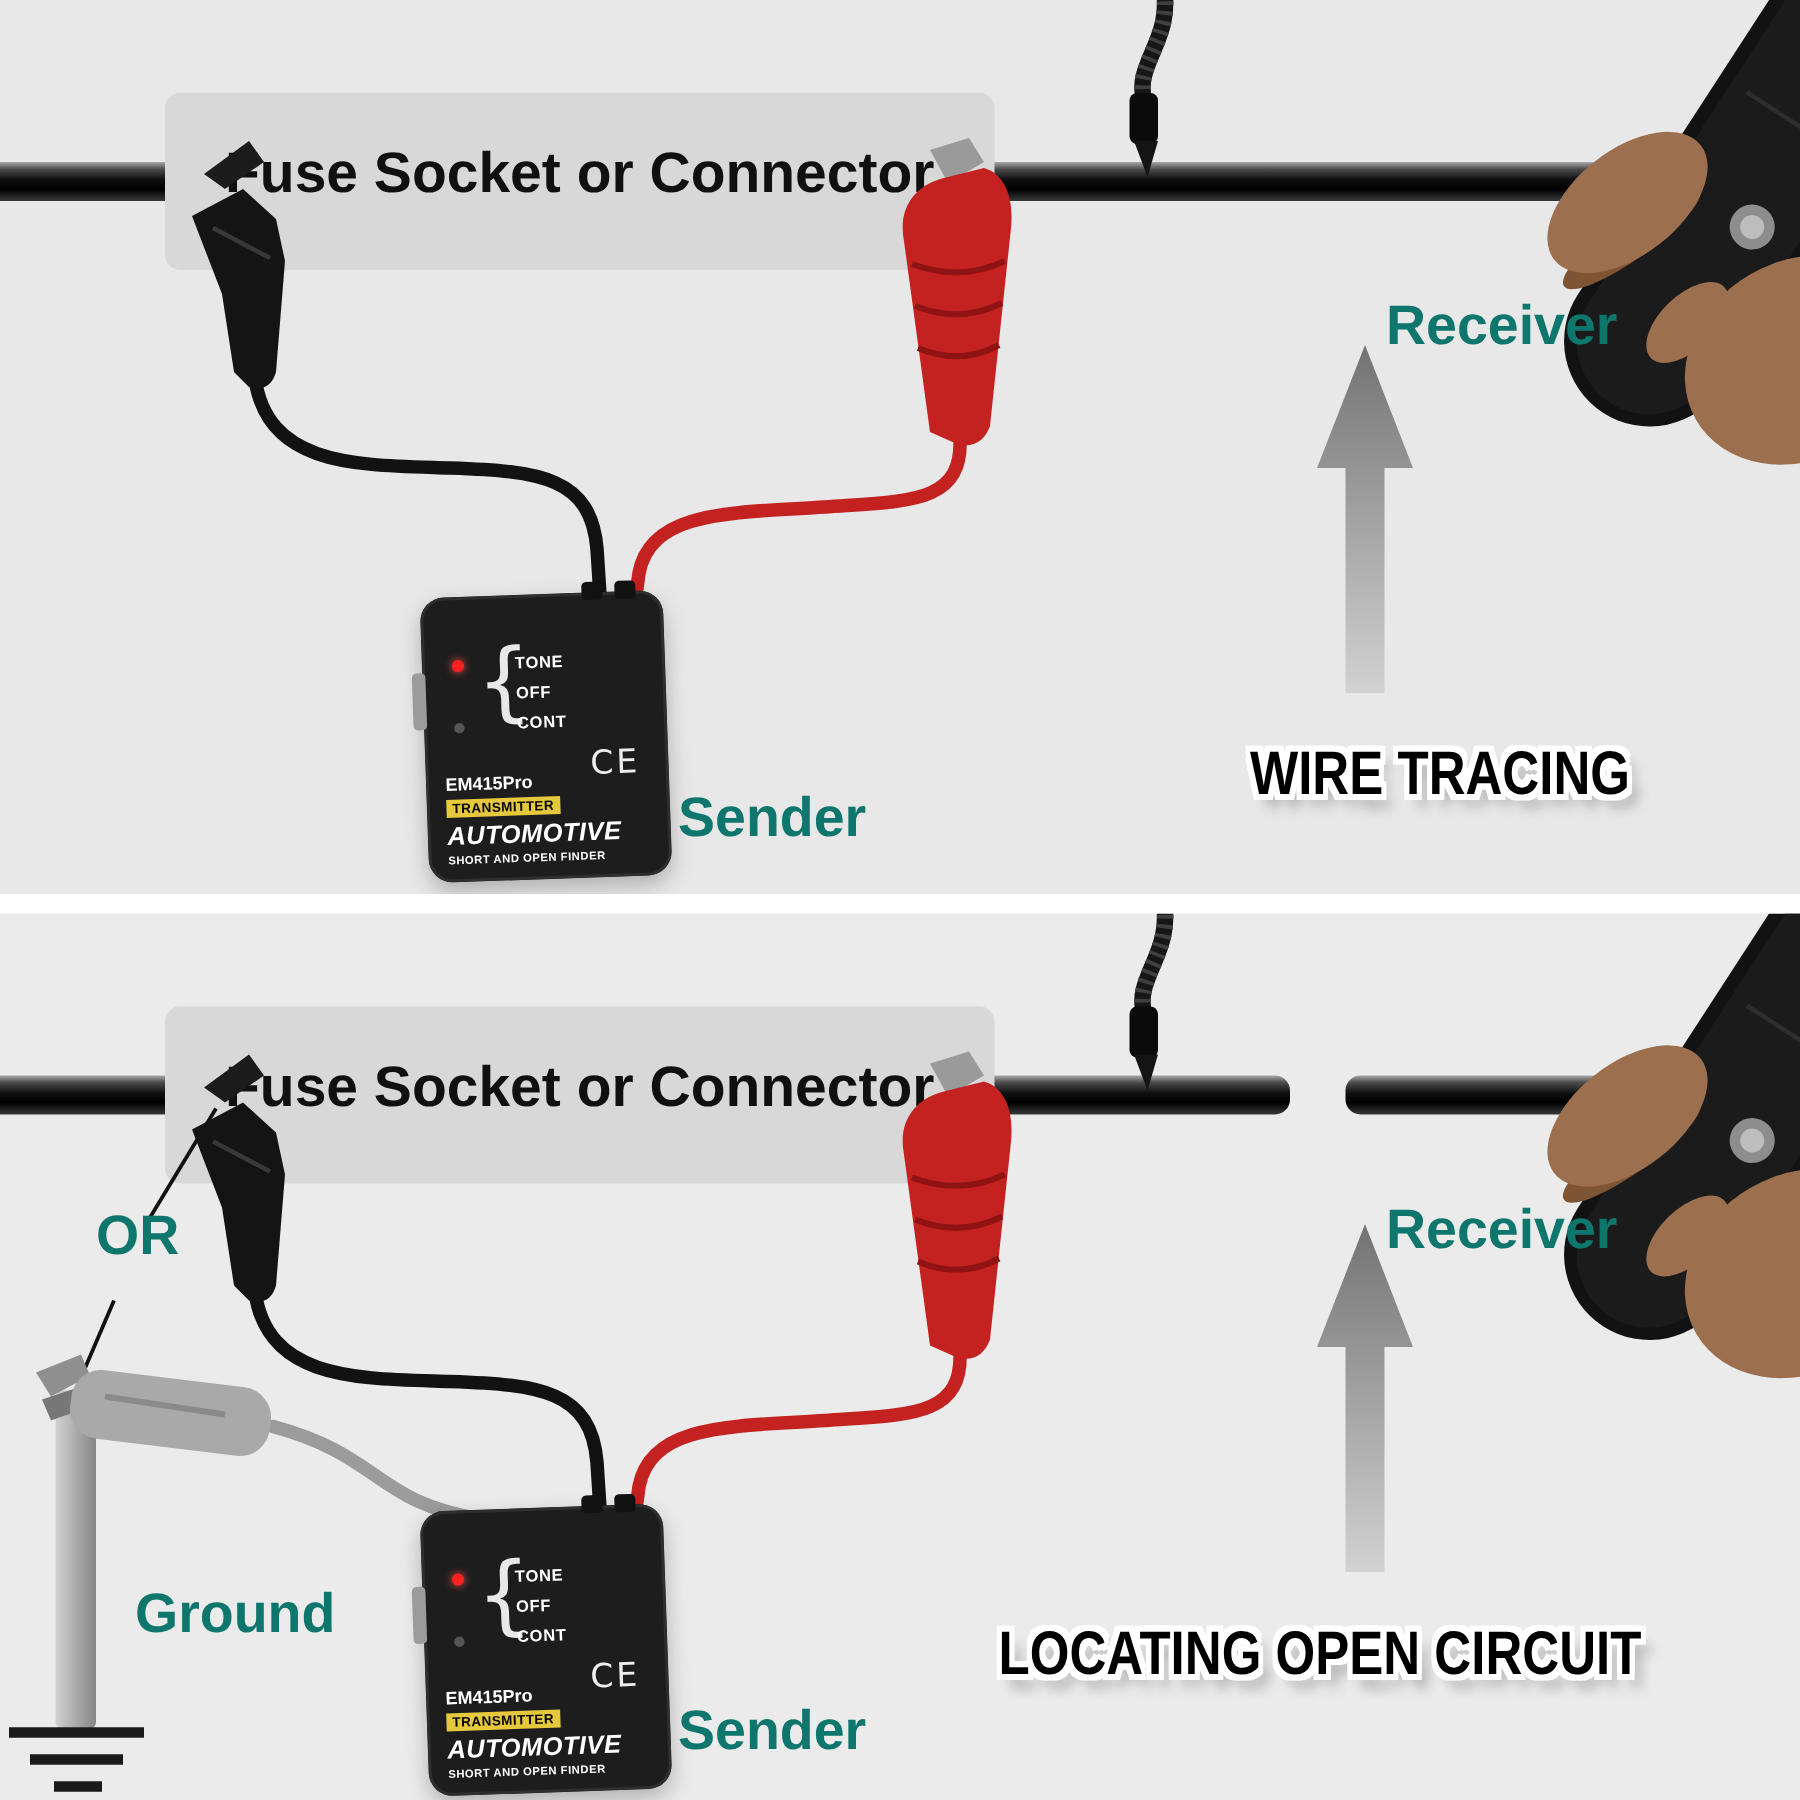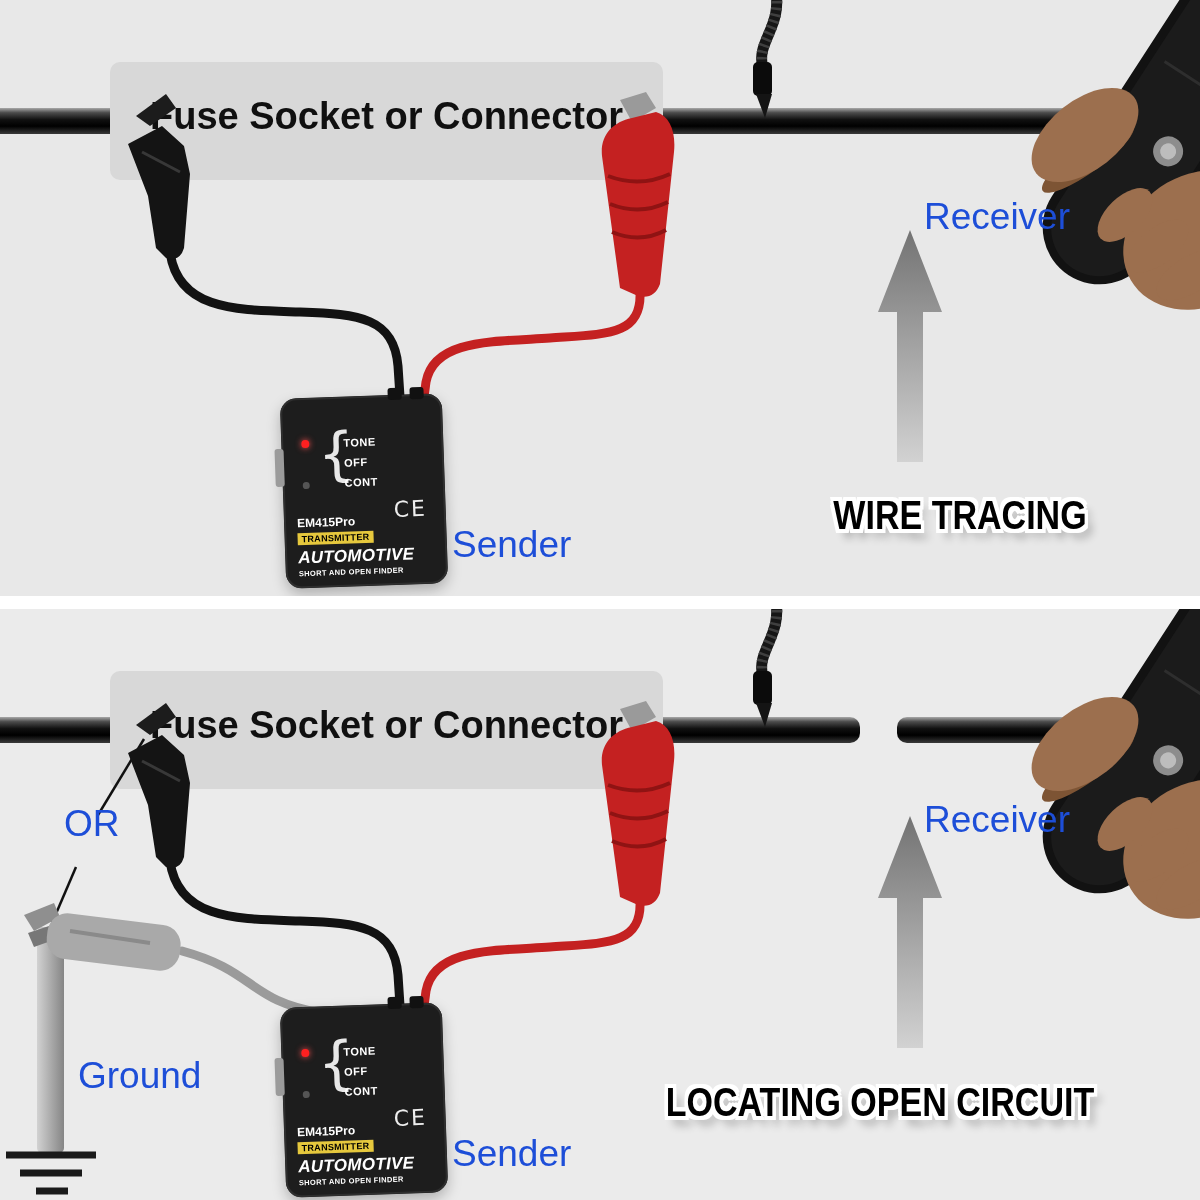--- a/index.html
+++ b/index.html
@@ -9,21 +9,21 @@
   .panel-top{top:0;height:596px;background:#e8e8e8;}
   .panel-bottom{top:609px;height:591px;background:#ebebeb;}
 
   .fuse-box{position:absolute;left:110px;top:62px;width:553px;height:118px;background:#d8d8d8;border-radius:10px;}
   .fuse-label{position:absolute;left:110px;top:95px;width:553px;text-align:center;font-size:38px;font-weight:bold;color:#101010;white-space:nowrap;}
 
   .wire{position:absolute;top:108px;height:26px;background:linear-gradient(180deg,#a8a8a8 0%,#4c4c4c 18%,#101010 45%,#000 70%,#3a3a3a 100%);}
 
   .art{position:absolute;left:0;top:0;pointer-events:none;}
 
-  .label-lg{position:absolute;font-size:37px;font-weight:400;color:#1d4ed8;white-space:nowrap;}
+  .label-lg{position:absolute;font-size:37px;font-weight:700;color:#0f766e;white-space:nowrap;}
 
   .big-title{position:absolute;font-size:41px;font-weight:900;color:#000;white-space:nowrap;text-align:center;
     transform:scaleX(.83);transform-origin:center;letter-spacing:0;
     text-shadow:
       -4px -4px 0 #fff, 0 -4px 0 #fff, 4px -4px 0 #fff,
       -4px 0 0 #fff, 4px 0 0 #fff,
       -4px 4px 0 #fff, 0 4px 0 #fff, 4px 4px 0 #fff,
       -3px -3px 0 #fff, 3px -3px 0 #fff, -3px 3px 0 #fff, 3px 3px 0 #fff,
       8px 9px 9px rgba(0,0,0,.30);}
 
@@ -224,21 +224,21 @@
         <div>CONT</div>
       </div>
       <div class="model">EM415Pro</div>
       <div class="ce">CE</div>
       <div class="tag">TRANSMITTER</div>
       <div class="brand">AUTOMOTIVE</div>
       <div class="subtitle">SHORT AND OPEN FINDER</div>
     </div>
 
     <div class="label-lg" style="left:64px;top:194px;">OR</div>
-    <div class="label-lg" style="left:78px;top:446px;">Ground</div>
+    <div class="label-lg" style="left:90px;top:446px;">Ground</div>
     <div class="label-lg" style="left:452px;top:524px;">Sender</div>
     <div class="label-lg" style="left:924px;top:190px;">Receiver</div>
 
     <svg class="art" style="left:878px;top:207px;" width="64" height="232" viewBox="0 0 64 232">
       <defs>
         <linearGradient id="agB" x1="0" y1="0" x2="0" y2="1">
           <stop offset="0" stop-color="#737373"></stop>
             <stop offset="1" stop-color="#d2d2d2"></stop>
         </linearGradient>
       </defs>

